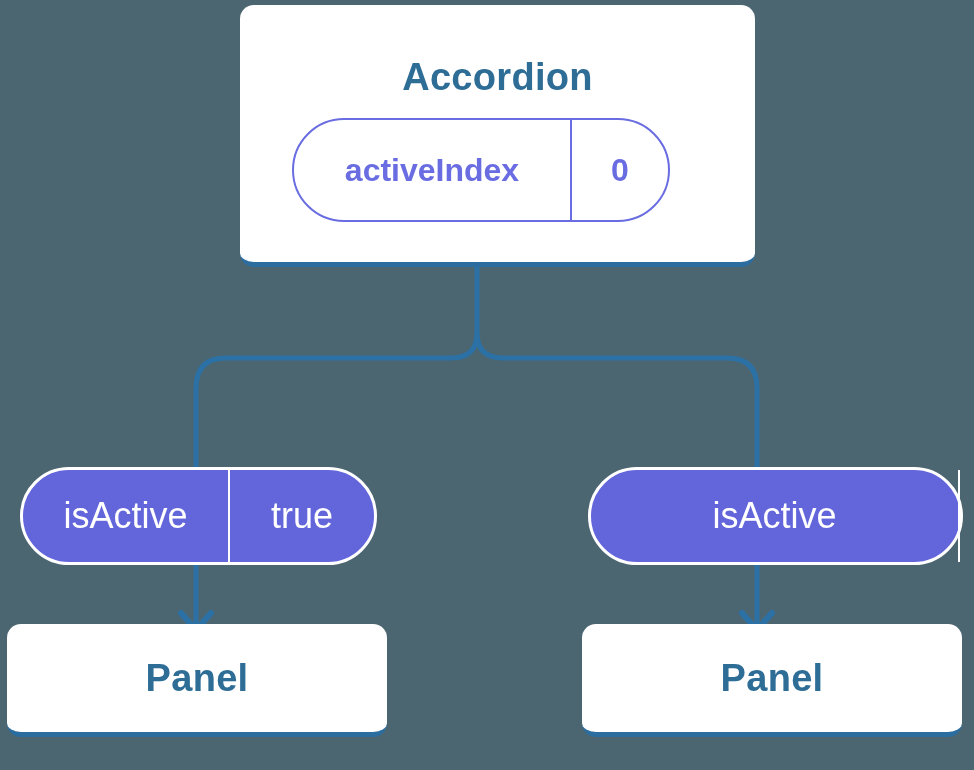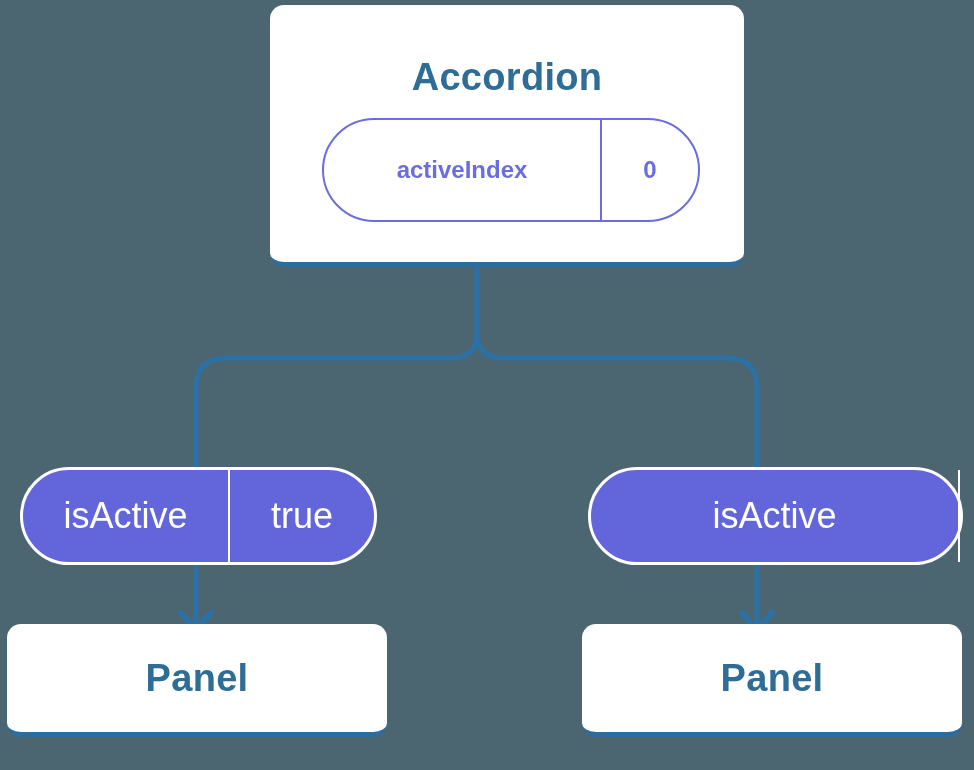--- a/index.html
+++ b/index.html
@@ -29,21 +29,21 @@
     inset: 0;
     z-index: 0;
   }
   .card {
     position: absolute;
     background: var(--card-bg, #FFFFFF);
     border-bottom: 5px solid var(--card-border-blue, #2C6DA0);
     border-radius: 14px;
     z-index: 1;
   }
-  .root-card { left: 270px; top: 5px; width: 474px; height: 262px; }
+  .root-card { left: 240px; top: 5px; width: 515px; height: 262px; }
   .panel-card { top: 624px; width: 380px; height: 113px; display: flex; align-items: center; justify-content: center; }
   .panel-card.left  { left: 7px; }
   .panel-card.right { left: 582px; }
   .card-title {
     color: var(--heading-blue, #2E6D96);
     font-size: 38px;
     font-weight: 600;
     text-align: center;
     letter-spacing: 0.3px;
   }
@@ -58,21 +58,21 @@
     left: 52px;
     top: 113px;
     width: 378px;
     height: 104px;
     border: 2.5px solid var(--pill-purple-border, #6A6DE1);
     border-radius: 60px;
     display: flex;
     align-items: stretch;
     background: var(--card-bg, #FFFFFF);
     color: var(--pill-purple-border, #6A6DE1);
-    font-size: 24px;
+    font-size: 32px;
     font-weight: 600;
   }
   .state-pill .pill-name {
     flex: 1;
     display: flex;
     align-items: center;
     justify-content: center;
     border-right: 2.5px solid var(--pill-purple-border, #6A6DE1);
   }
   .state-pill .pill-value {

